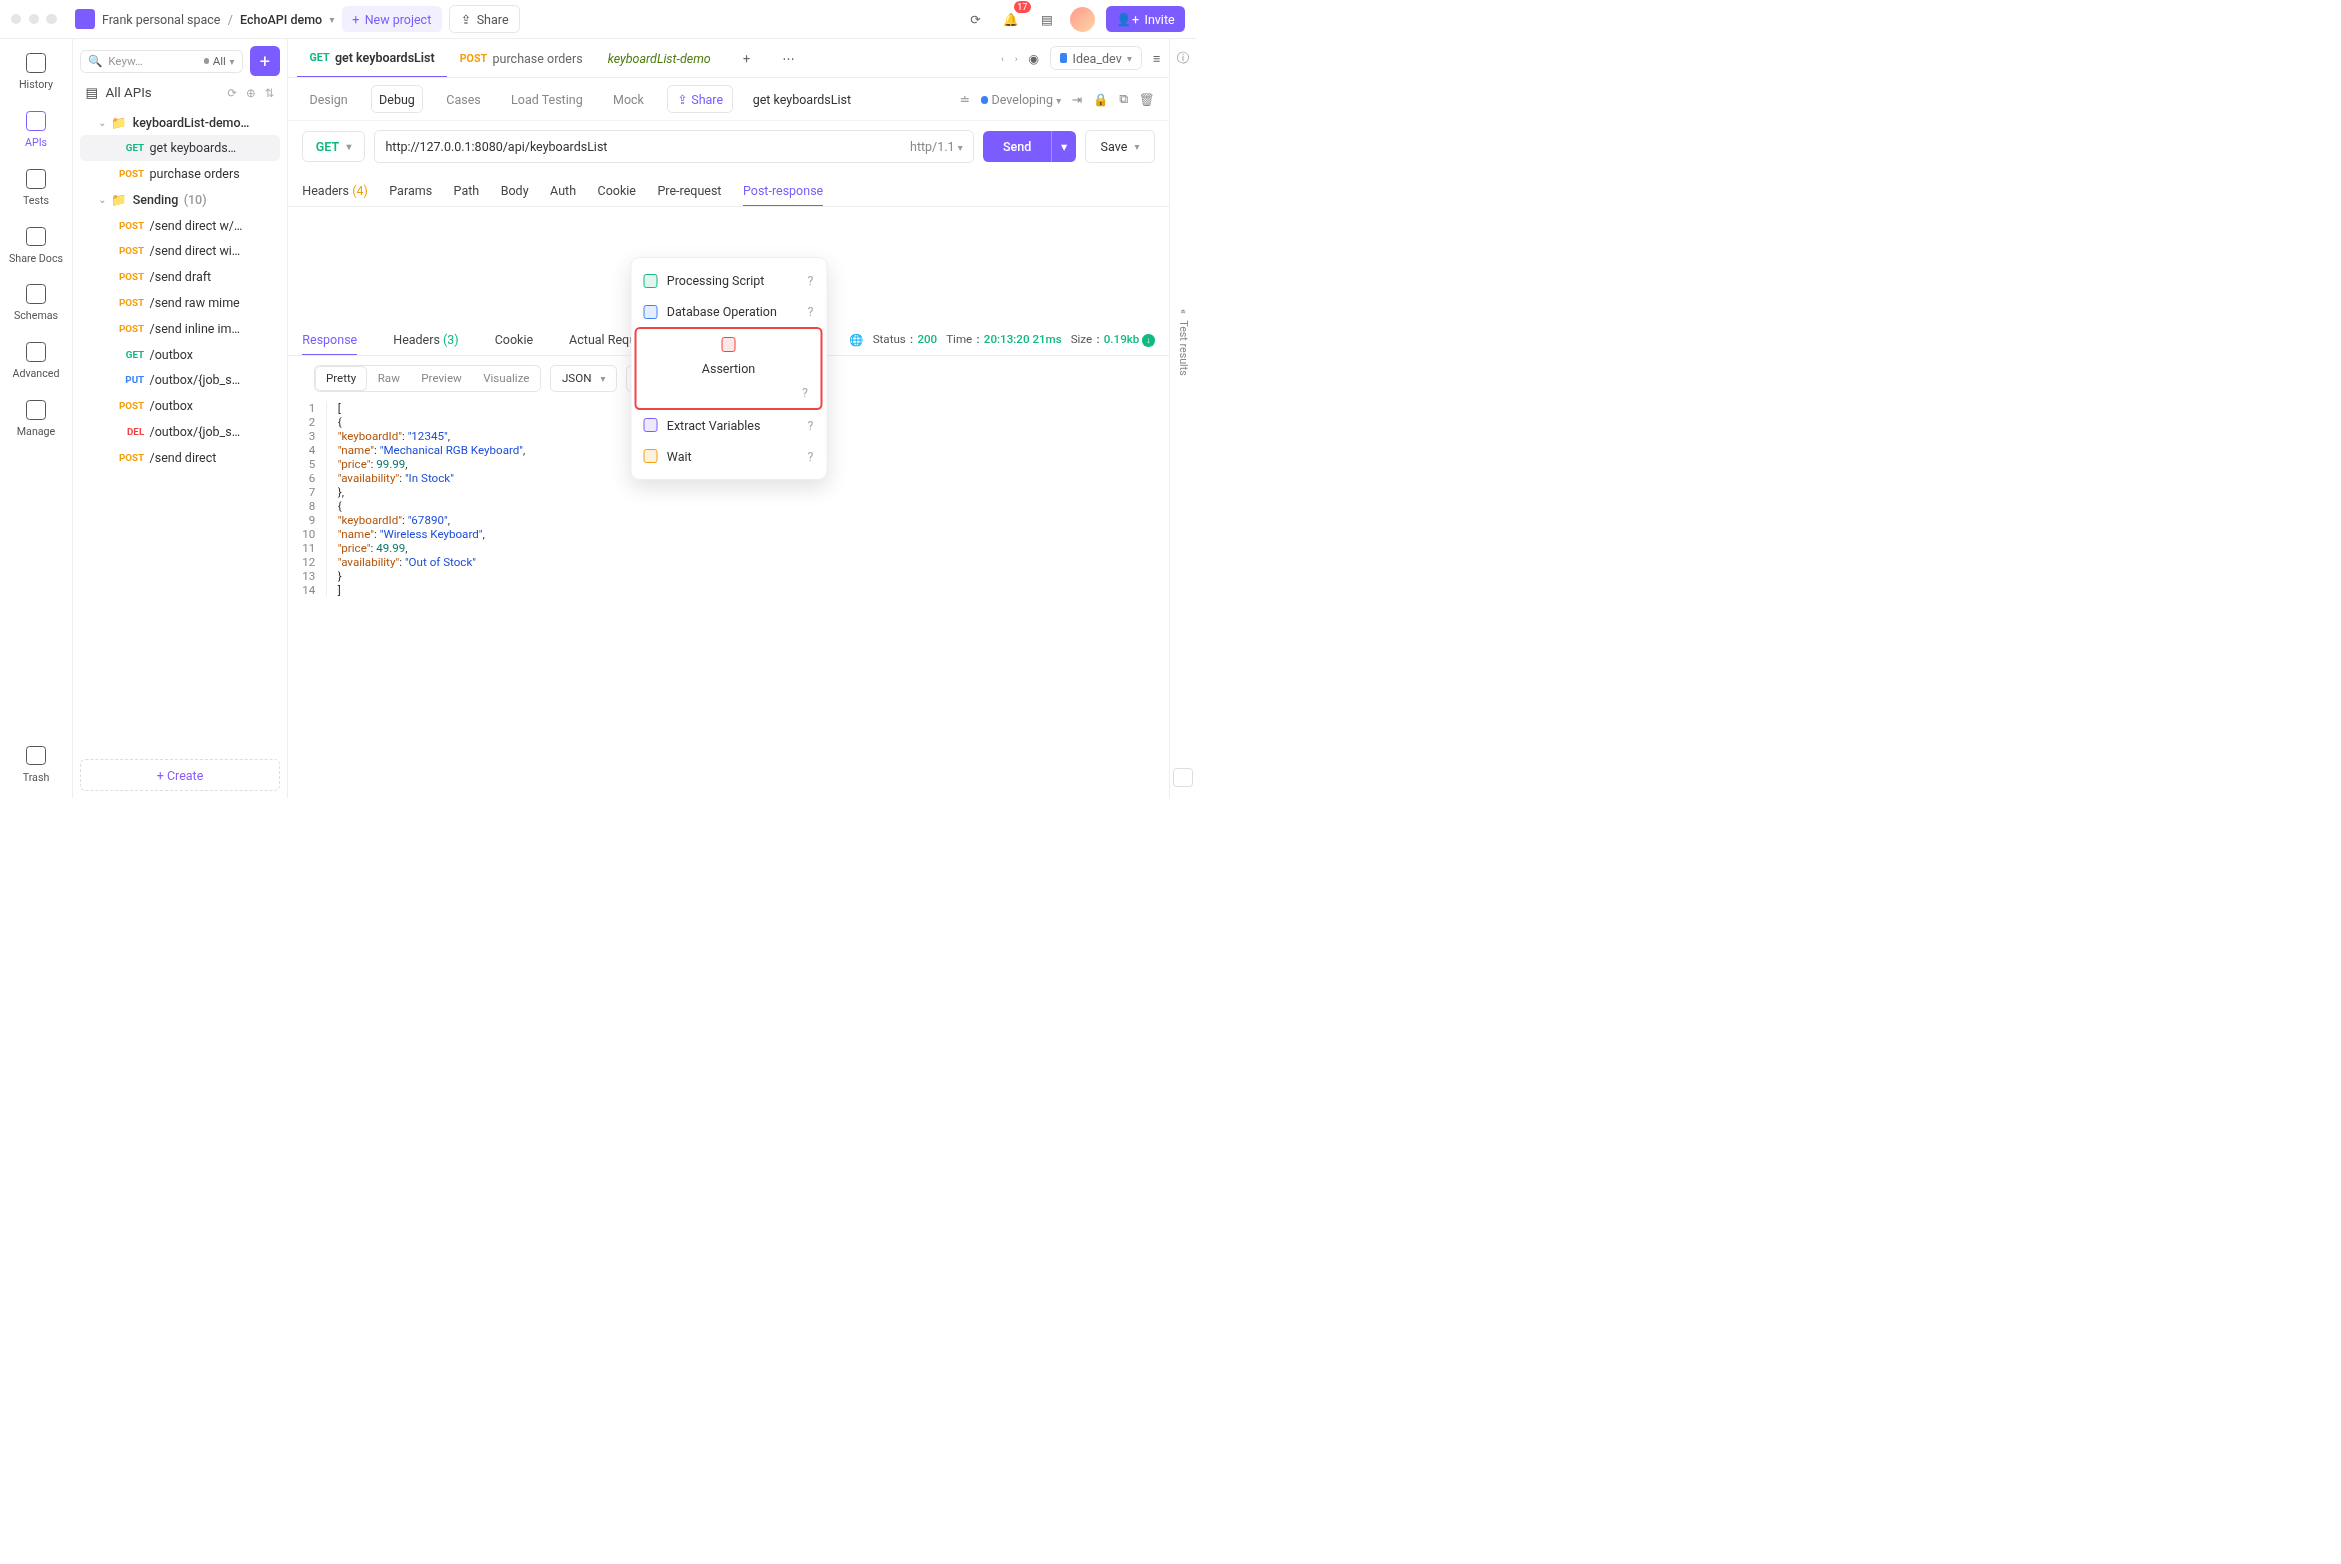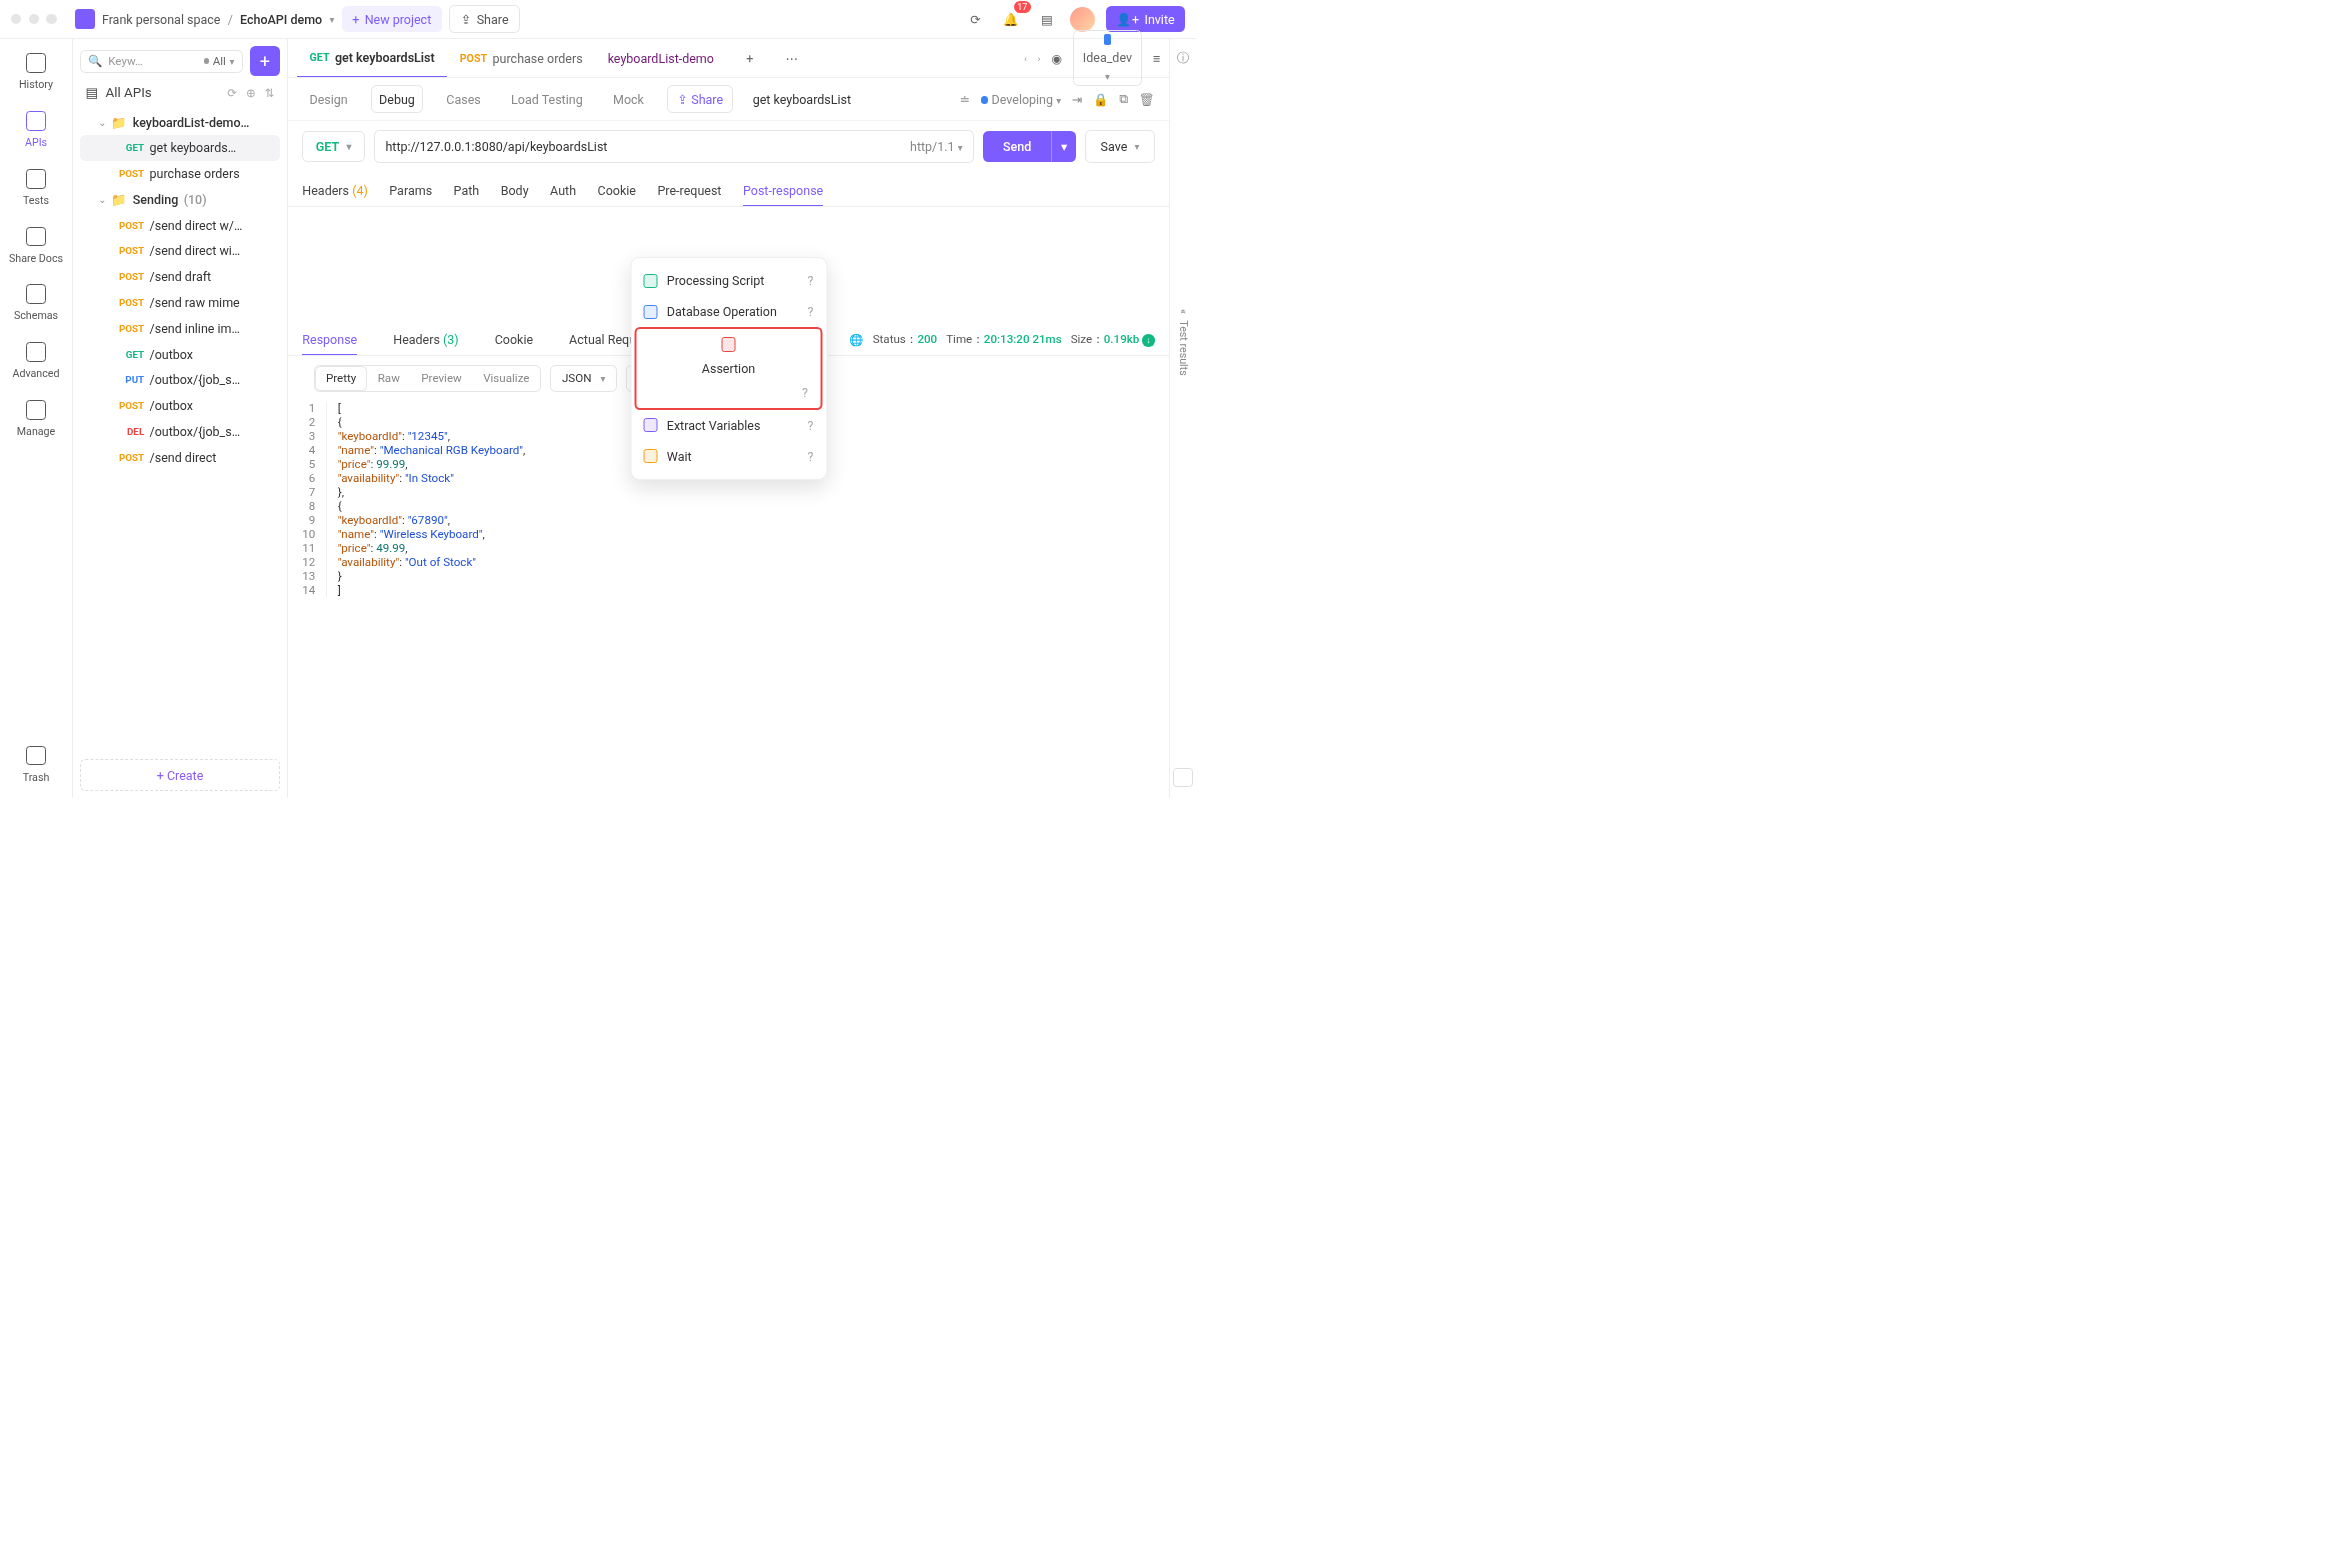--- a/index.html
+++ b/index.html
@@ -47,21 +47,21 @@
 .indent2 { padding-left: 32px; }
 .count-pill { color: #999; }
 .create-row { border: 0.9px dashed #ddd; border-radius: 5.4px; padding: 7.2px; text-align: center; color: #8b5cf6; margin-top: 7.2px; cursor: pointer; }
 
 .main { flex: 1; display: flex; flex-direction: column; min-width: 0; }
 .tabs-row { display: flex; align-items: center; border-bottom: 0.9px solid #eee; height: 39px; padding: 0 9px; gap: 7.2px; }
 .req-tab { display: flex; align-items: center; gap: 5.4px; padding: 0 12.5px; height: 100%; font-size: 12.5px; color: #666; cursor: pointer; }
 .req-tab.active { border-bottom: 1.8px solid #7c5cff; color: #333; font-weight: 600; }
 .req-tab .meth { font-weight: 700; font-size: 10.7px; }
 .tabs-right { margin-left: auto; display: flex; align-items: center; gap: 10.7px; color: #666; }
-.env-pill { border: 0.9px solid #e5e5e5; border-radius: 5.4px; padding: 3.6px 9px; display: flex; align-items: center; gap: 5.4px; flex-direction: column; }
+.env-pill { border: 0.9px solid #e5e5e5; border-radius: 5.4px; padding: 3.6px 9px; display: flex; align-items: center; gap: 5.4px; }
 
 .subtabs-row { display: flex; align-items: center; padding: 7.2px 14.3px; gap: 16px; border-bottom: 0.9px solid #f3f3f3; color: #888; }
 .sub-tab { padding: 5.4px 7.2px; border-radius: 5.4px; cursor: pointer; font-size: 12.5px; }
 .sub-tab.active { background: #fff; color: #333; border: 0.9px solid #e5e5e5; }
 .sub-share { color: #7c5cff; display: flex; align-items: center; gap: 3.6px; border: 0.9px solid #e5e5e5; padding: 5.4px 9px; border-radius: 5.4px; }
 .api-name { color: #333; margin-left: 3.6px; }
 .subtabs-right { margin-left: auto; display: flex; align-items: center; gap: 10.7px; color: #888; }
 .status-dot { width: 7.2px; height: 7.2px; border-radius: 50%; background: #3b82f6; display: inline-block; margin-right: 3.6px; }
 
 .url-row { display: flex; align-items: center; padding: 9px 14.3px; gap: 9px; }
@@ -281,21 +281,21 @@
       <div id="tabs-container" style="display:flex;height:100%">
           <div class="req-tab active">
             <span class="meth m-GET">GET</span>
             <span>get keyboardsList</span>
           </div>
           <div class="req-tab">
             <span class="meth m-POST">POST</span>
             <span>purchase orders</span>
           </div>
           <div class="req-tab">
-            <span style="color:#701a75">keyboardList-demo</span>
+            <span style="font-style:italic;color:#4d7c0f">keyboardList-demo</span>
           </div>
         </div>
       <div class="req-tab">+</div>
       <div class="req-tab">⋯</div>
       <div class="tabs-right">
         <span class="chev">‹</span>
         <span class="chev">›</span>
         <span>◉</span>
         <div class="env-pill">
           <span style="width:7.2px;height:10.7px;background:#3b82f6;border-radius:1.8px;display:inline-block"></span>

